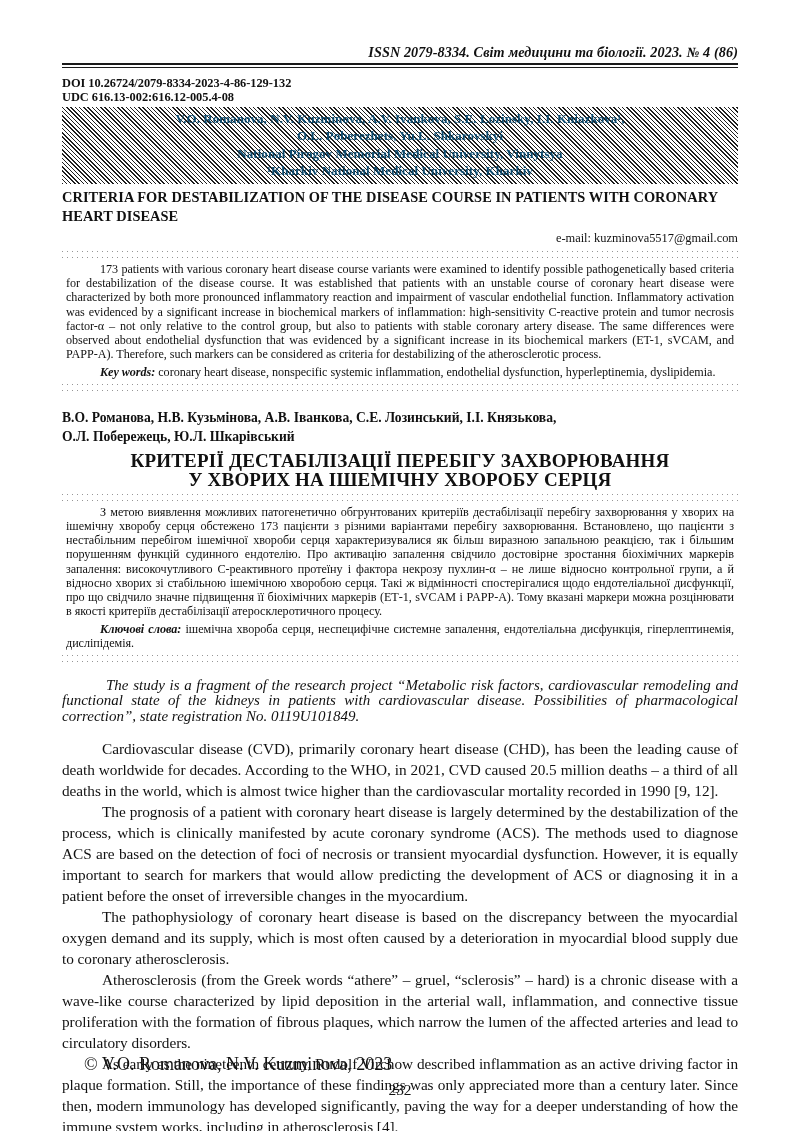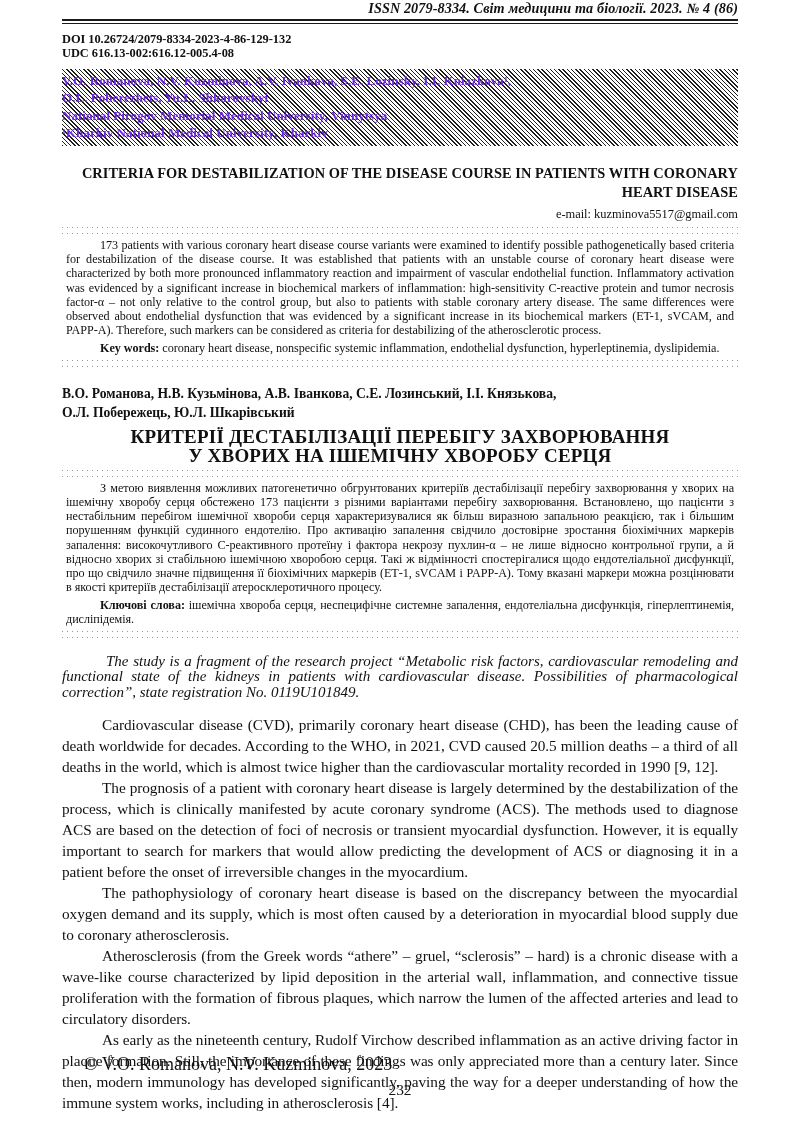--- a/index.html
+++ b/index.html
@@ -31,20 +31,21 @@
     width: 676px;
   }
 
   
   .runhead {
     text-align: right;
     font-style: italic;
     font-weight: bold;
     font-size: 14.2px;
     letter-spacing: 0.1px;
+    padding-top: 44px;
     padding-bottom: 2px;
   }
   .rule-double {
     border-top: 2.2px solid #1a1a1a;
     border-bottom: 0.9px solid #1a1a1a;
     height: 1.6px;
     margin-bottom: 7px;
   }
 
   
@@ -52,24 +53,24 @@
     font-weight: bold;
     font-size: 12.4px;
     line-height: 14.6px;
     letter-spacing: -0.05px;
     margin-top: 8px;
   }
 
   
   .hatch-band {
     position: relative;
-    margin-top: 8px;
+    margin-top: 2px;
     padding: 3px 0 5px 0;
-    text-align: left;
-    color: #6d28d9;
+    text-align: center;
+    color: #0c4a6e;
     font-weight: bold;
     overflow: hidden;
   }
   .hatch-band .hatch-overlay {
     position: absolute;
     inset: 0;
     pointer-events: none;
     background-image: repeating-linear-gradient(
       45deg,
       rgba(0,0,0,0.88) 0px,
@@ -82,22 +83,22 @@
   .hatch-band .band-line {
     position: relative;
     font-size: 13.0px;
     line-height: 17.4px;
     letter-spacing: 0.05px;
     white-space: nowrap;
   }
 
   
   .title-en {
-    margin-top: 18px;
-    text-align: right;
+    margin-top: 4px;
+    text-align: left;
     font-weight: bold;
     font-size: 14.4px;
     line-height: 18.4px;
     letter-spacing: 0.05px;
   }
   .email-line {
     margin-top: 6px;
     text-align: right;
     font-size: 12.4px;
   }
@@ -116,21 +117,21 @@
 
   
   .abstract {
     font-size: 12.15px;
     line-height: 14.1px;
     text-align: justify;
     letter-spacing: -0.04px;
   }
   .abstract p { margin: 4px; }
   .abstract .indent { text-indent: 34px; }
-  .kw b { font-weight: bold; }
+  .kw b { font-weight: bold; font-style: italic; }
 
   
   .authors-ua {
     margin-top: 17px;
     text-align: left;
     font-weight: bold;
     font-size: 13.6px;
     line-height: 19px;
   }
   .title-ua {

